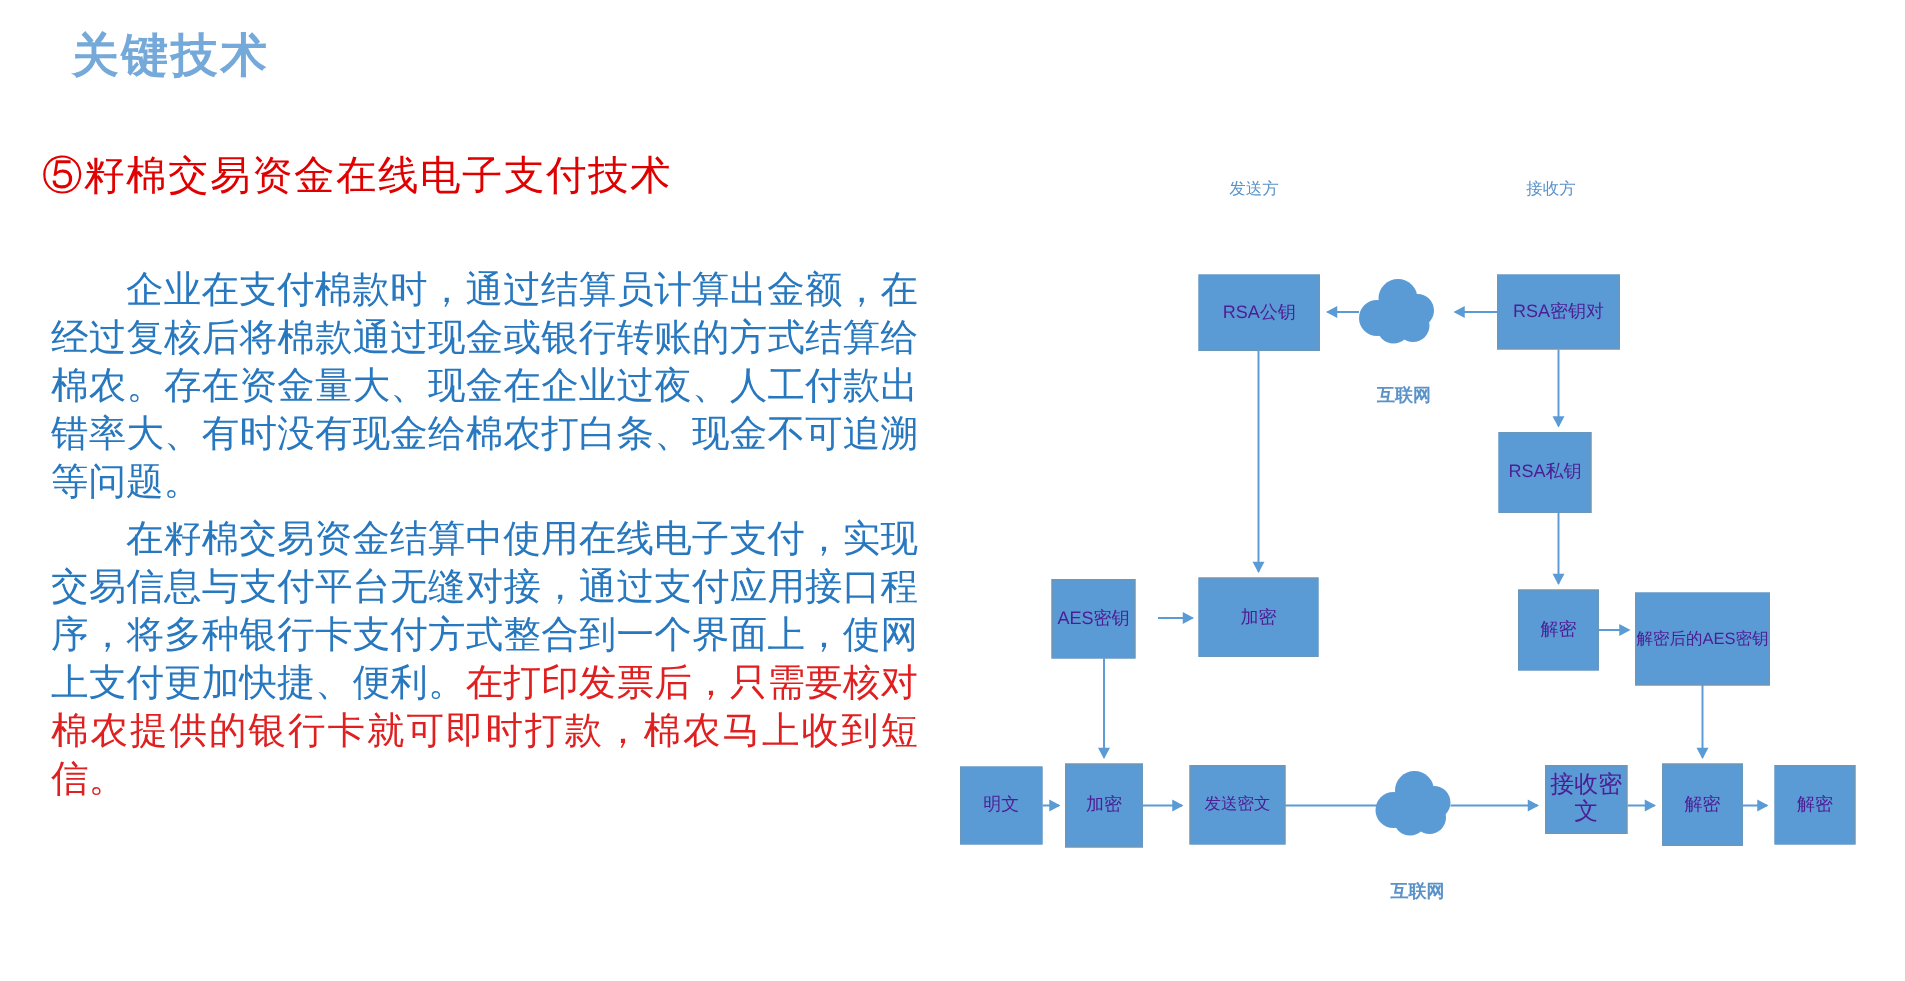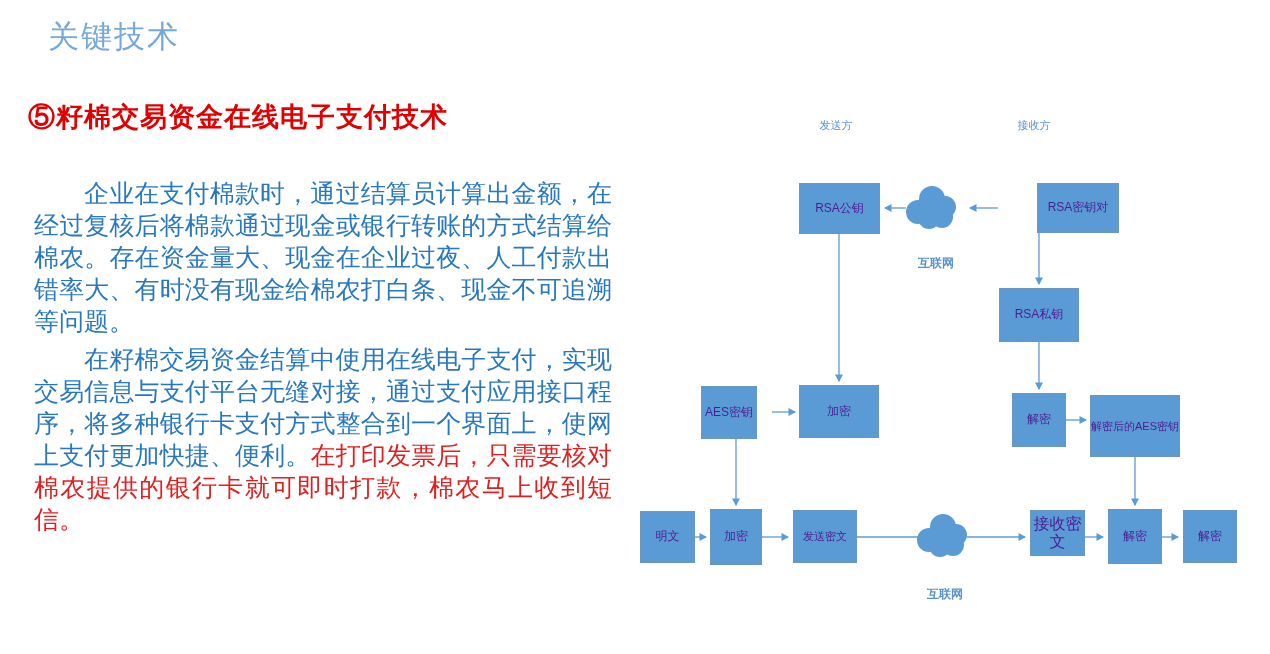--- a/index.html
+++ b/index.html
@@ -13,26 +13,26 @@
     --label-blue:#5b93c9;
   }
   *{margin:0;padding:0;box-sizing:border-box;}
   html,body{background:#fff;}
   body{
     width:1270px;height:654px;position:relative;overflow:hidden;
     font-family:"Liberation Serif","DejaVu Serif",serif;
   }
   .page-title{
     position:absolute;left:48px;top:16px;
-    font-size:31px;font-weight:400;color:var(--title-blue);
+    font-size:31px;font-weight:700;color:var(--title-blue);
     letter-spacing:2px;
   }
   .section-heading{
     position:absolute;left:28px;top:99px;
-    font-size:27px;font-weight:bold;color:var(--heading-red);
+    font-size:27px;font-weight:normal;color:var(--heading-red);
     letter-spacing:1px;white-space:nowrap;
   }
   .body-text{
     position:absolute;left:28px;top:172px;width:590px;
     font-size:25px;line-height:32px;color:var(--body-blue);
     text-align:justify;
   }
   .body-text p{text-indent:2em;margin:6px;}
   .red-run{color:var(--body-red);}
   
@@ -50,22 +50,22 @@
     color:#4c1d95;font-size:12px;
     display:flex;align-items:center;justify-content:center;
     text-align:center;line-height:1.1;
   }
   .lbl{
     position:absolute;color:var(--label-blue);font-size:11px;
     width:70px;text-align:center;
   }
   .lbl-internet{font-weight:bold;font-size:12px;}
   .n-rsa-public   {left:169px;top:83px; width:81px;height:51px;}
-  .n-rsa-keypair  {left:368px;top:83px; width:82px;height:50px;margin-left:39px;}
-  .n-rsa-private  {left:369px;top:188px;width:80px;height:54px;}
+  .n-rsa-keypair  {left:368px;top:83px; width:82px;height:50px;}
+  .n-rsa-private  {left:369px;top:188px;width:62px;height:54px;}
   .n-aes-key      {left:71px; top:286px;width:56px;height:53px;}
   .n-encrypt-mid  {left:169px;top:285px;width:80px;height:53px;}
   .n-decrypt-mid  {left:382px;top:293px;width:54px;height:54px;}
   .n-decrypted-aes{left:460px;top:295px;width:90px;height:62px;font-size:11px;}
   .n-plaintext    {left:10px; top:411px;width:55px;height:52px;}
   .n-encrypt-bot  {left:80px; top:409px;width:52px;height:56px;}
   .n-send-cipher  {left:163px;top:410px;width:64px;height:53px;font-size:11px;}
   .n-recv-cipher  {left:400px;top:410px;width:55px;height:46px;font-size:16px;}
   .n-decrypt-1    {left:478px;top:409px;width:54px;height:55px;}
   .n-decrypt-2    {left:553px;top:410px;width:54px;height:53px;}

